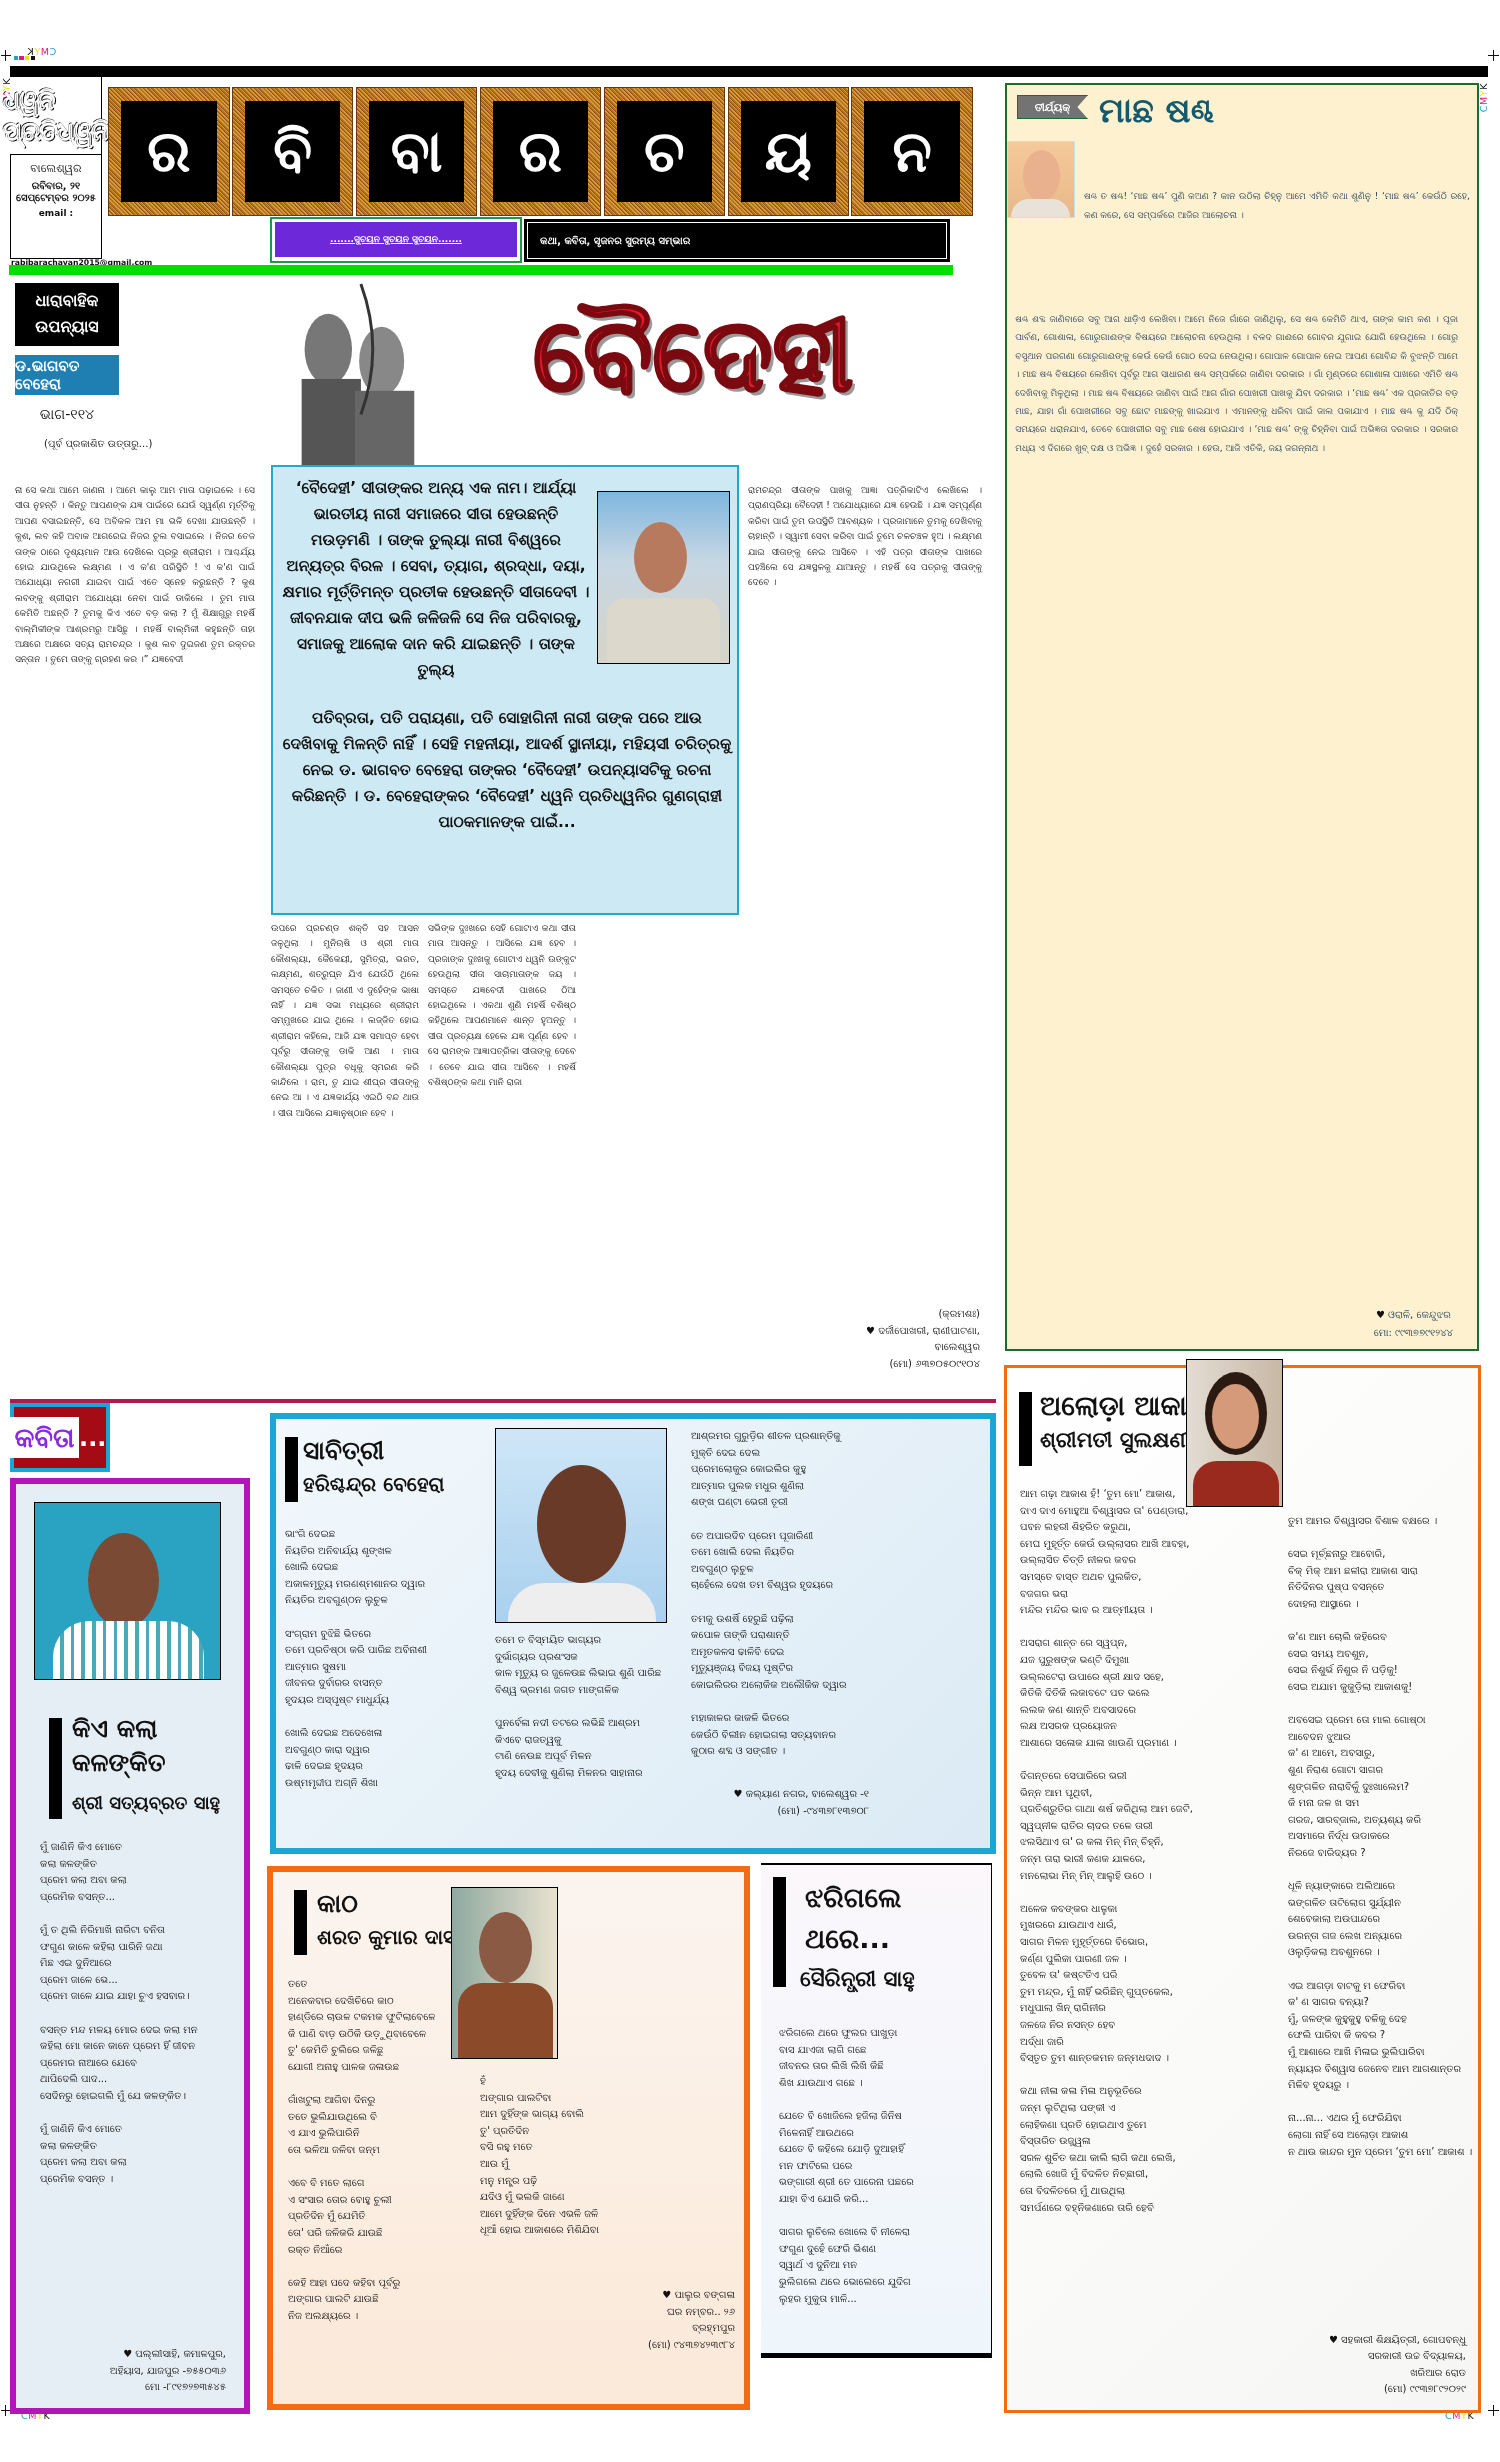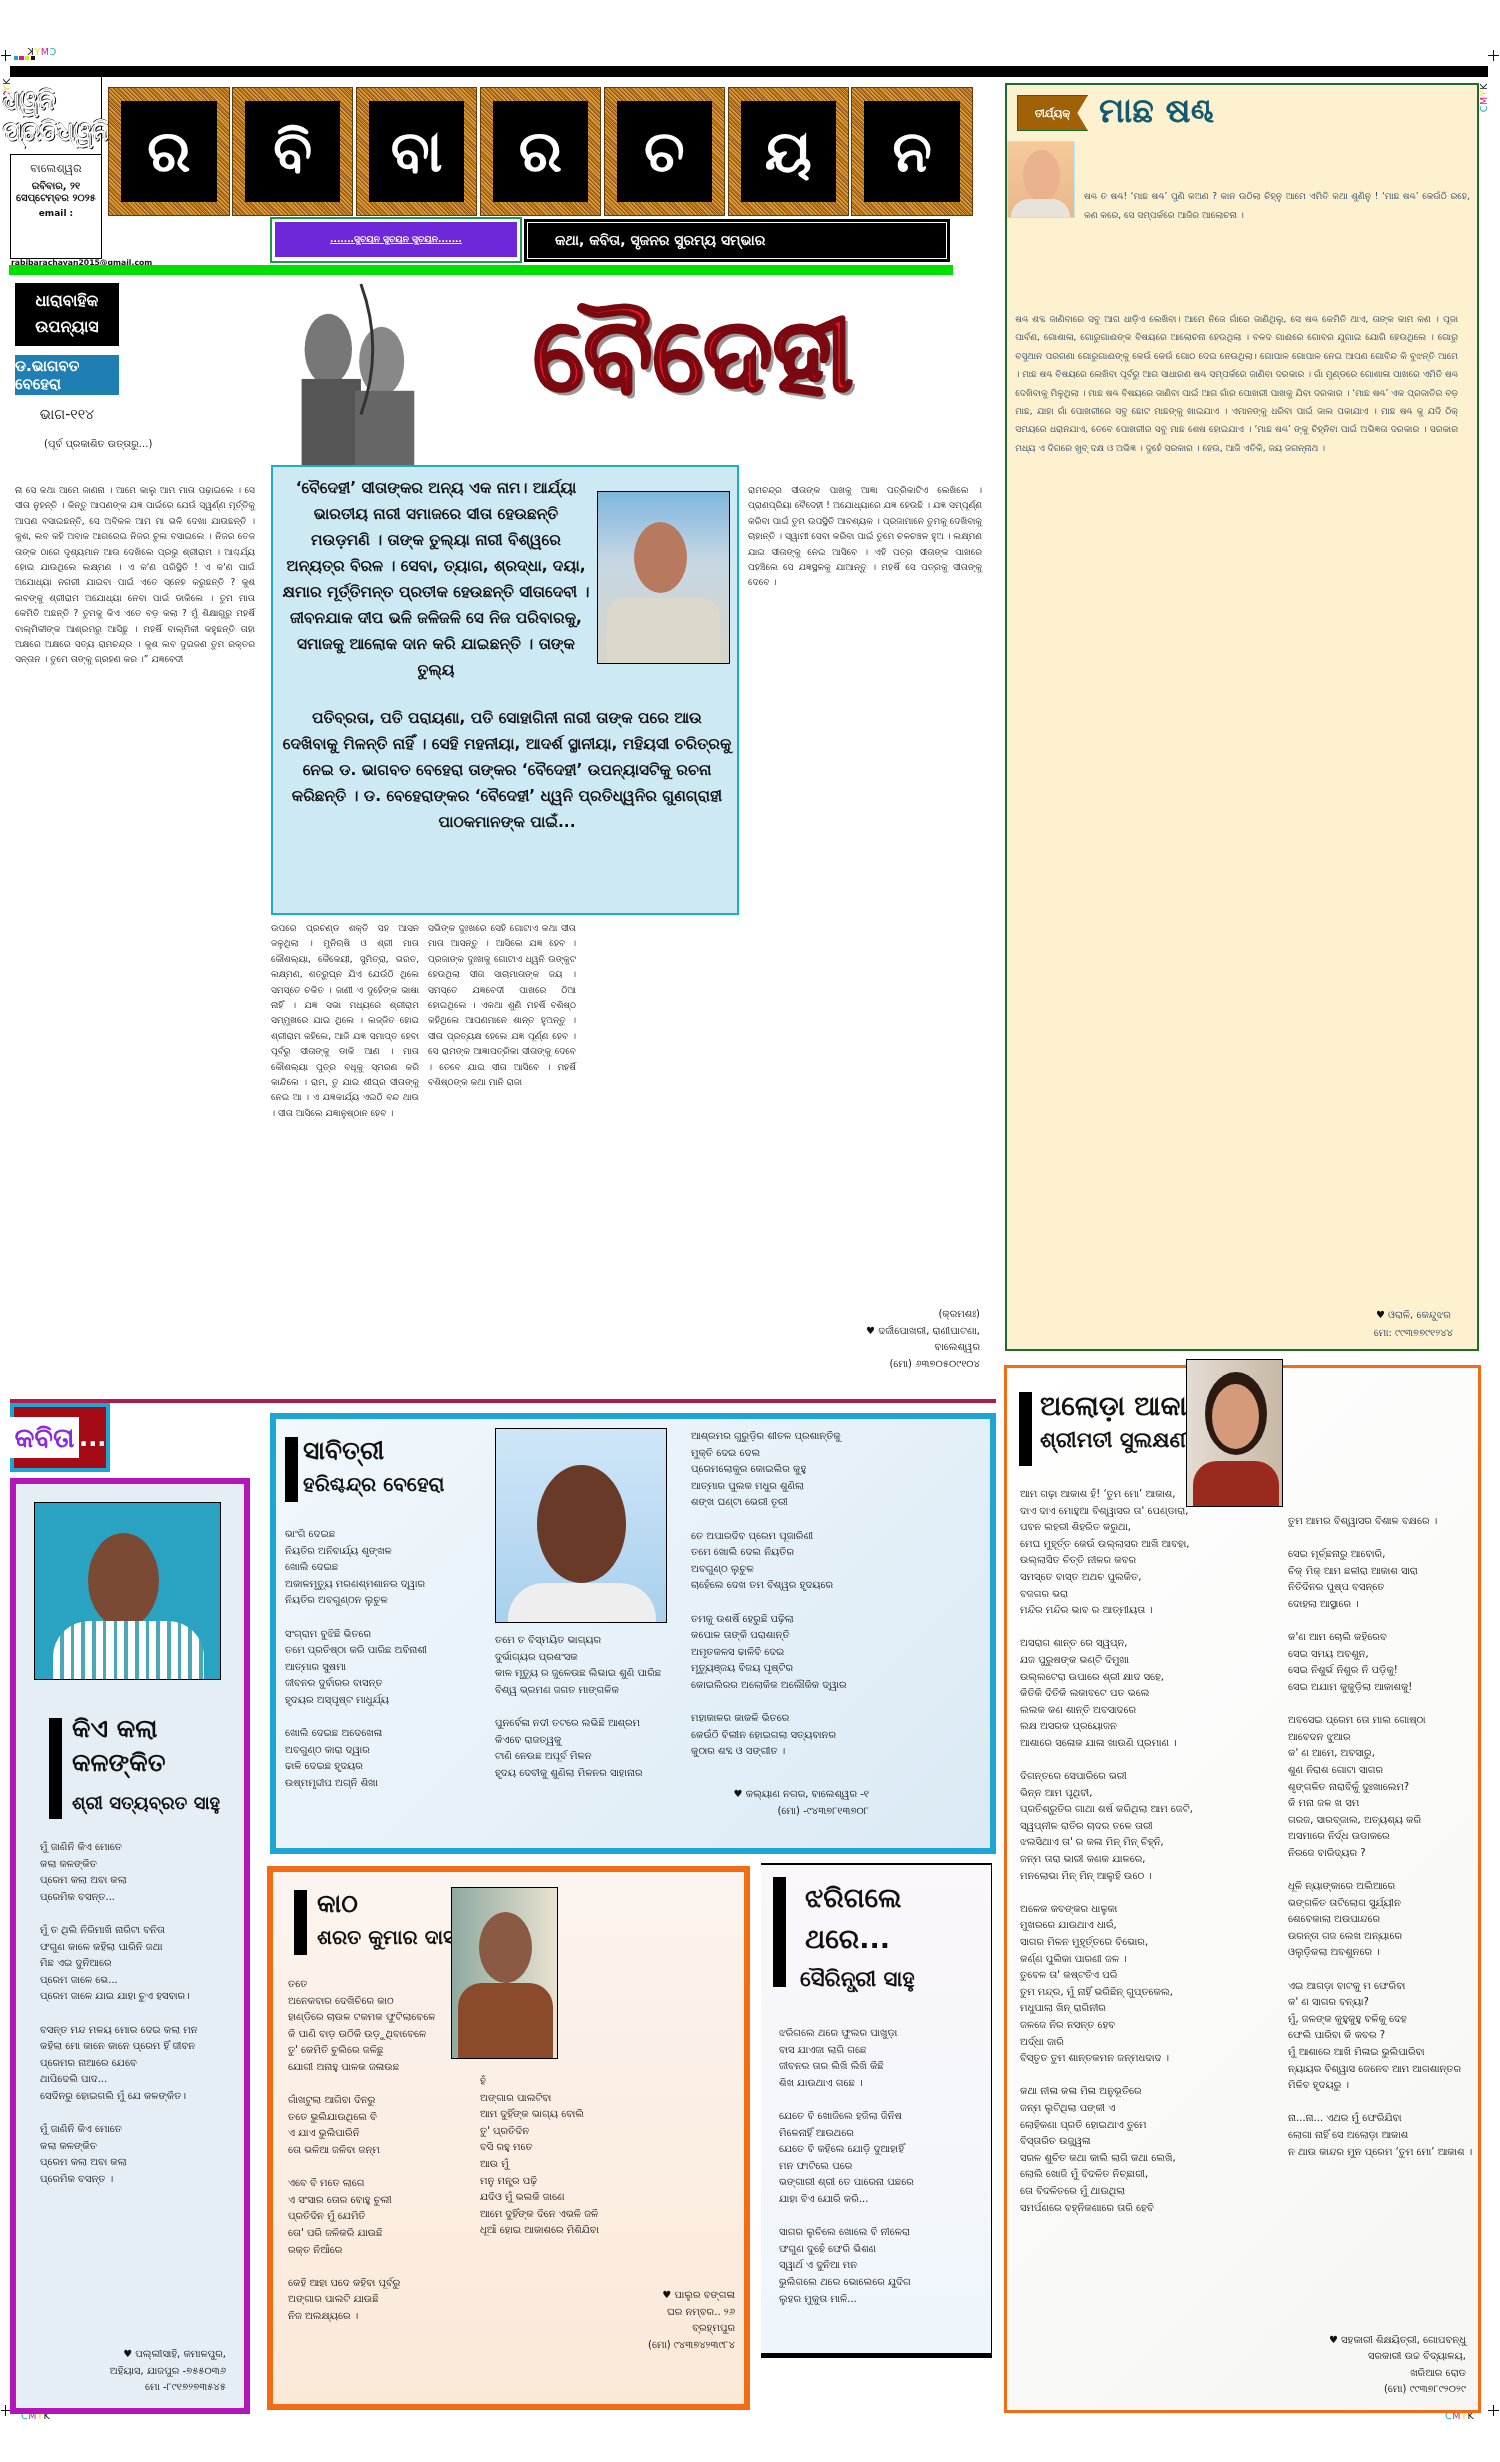--- a/index.html
+++ b/index.html
@@ -28,25 +28,25 @@
   .info-email-label { font-size: 9px; font-weight: bold; }
   .info-email { font-size: 7.7px; font-weight: bold; margin-top: 40px; }
 
   .title-tiles { left: 108px; top: 87px; width: 865px; height: 129px; display: flex; gap: 2.4px; }
   .tile { flex: 1; background: repeating-linear-gradient(45deg, #b3721e 0 1.2px, #d99a3b 1.2px 2.4px, #8a5214 2.4px 3px); padding: 13px 12px; border: 1.2px solid #6a3a0a; }
   .tile span { display: flex; width: 100%; height: 100%; background: #000; color: #fff; font-size: 57px; font-weight: bold; align-items: center; justify-content: center; font-family: "DejaVu Sans", sans-serif; }
 
   .slogan1 { left: 110px; top: 217px; width: 158px; height: 46px; border: 2.4px solid #1a9a4a; padding: 3px; }
   .slogan1 div { background: #6d28d9; color: #fff; height: 100%; display:flex; align-items:center; justify-content:center; font-size: 9px; font-weight: bold; border-bottom: 1.8px solid #fff; text-decoration: underline; }
   .slogan2 { left: 268px; top: 219px; width: 684px; height: 43px; background:#000; padding: 3px; }
-  .slogan2 div { border: 1.2px solid #fff; height: 100%; color: #fff; display:flex; align-items:center; padding-left: 27px; font-size: 14px; font-weight: bold; }
+  .slogan2 div { border: 1.2px solid #fff; height: 100%; color: #fff; display:flex; align-items:center; padding-left: 12px; font-size: 10px; font-weight: bold; }
 
   
   .tiryak { left: 1005px; top: 83px; width: 474px; height: 1268px; background: #fdf1cf; border: 2.4px solid #1d6b2f; }
-  .tiryak-badge { position: absolute; left: 10px; top: 10px; width: 71px; height: 36px; background: #a16207; border: 1.8px solid #1d6b2f; color: #fff; font-size: 10.7px; font-weight: bold; display:flex; align-items:center; justify-content:center; clip-path: polygon(0 0,100% 0,85% 50%,100% 100%,0 100%); }
+  .tiryak-badge { position: absolute; left: 10px; top: 10px; width: 71px; height: 24px; background: #737373; border: 1.8px solid #1d6b2f; color: #fff; font-size: 10.7px; font-weight: bold; display:flex; align-items:center; justify-content:center; clip-path: polygon(0 0,100% 0,85% 50%,100% 100%,0 100%); }
   .tiryak-title { position: absolute; left: 92px; top: 4.7px; font-size: 34px; font-weight: bold; color: #145a6e; }
   .author-pill { position: absolute; left: 47px; top: 54px; width: 421px; height: 43px; background: #14136e; border-radius: 0 24px 24px 0; color: #fff; font-size: 21.3px; font-weight: bold; display:flex; align-items:center; justify-content:center; padding-left: 71px; }
   .author-photo { position: absolute; left: 0; top: 56px; width: 68px; height: 77px; background: linear-gradient(180deg, #f6c99a 0%, #e8b88a 100%); border: 1.8px solid #bde4ef; }
   .face { position: absolute; left: 15px; top: 8.3px; width: 37px; height: 51px; border-radius: 50%; background: #e9b18e; }
   .shirt { position: absolute; left: 3px; bottom: 0; width: 59px; height: 18px; background: #e9e2d8; border-radius: 18px 18px 0 0; }
   .tiryak-body { position: absolute; left: 77px; top: 102px; right: 7.1px; font-size: 9px; line-height: 19px; color: #1a3a5a; text-align: justify; }
   .tiryak-body2 { position: absolute; left: 8.3px; top: 225px; right: 19px; font-size: 9px; line-height: 18.4px; color: #1a3a5a; text-align: justify; }
   .tiryak-sign { position: absolute; right: 24px; bottom: 7.1px; text-align: center; font-size: 10px; line-height: 18px; color: #1a3a5a; }
 
   

